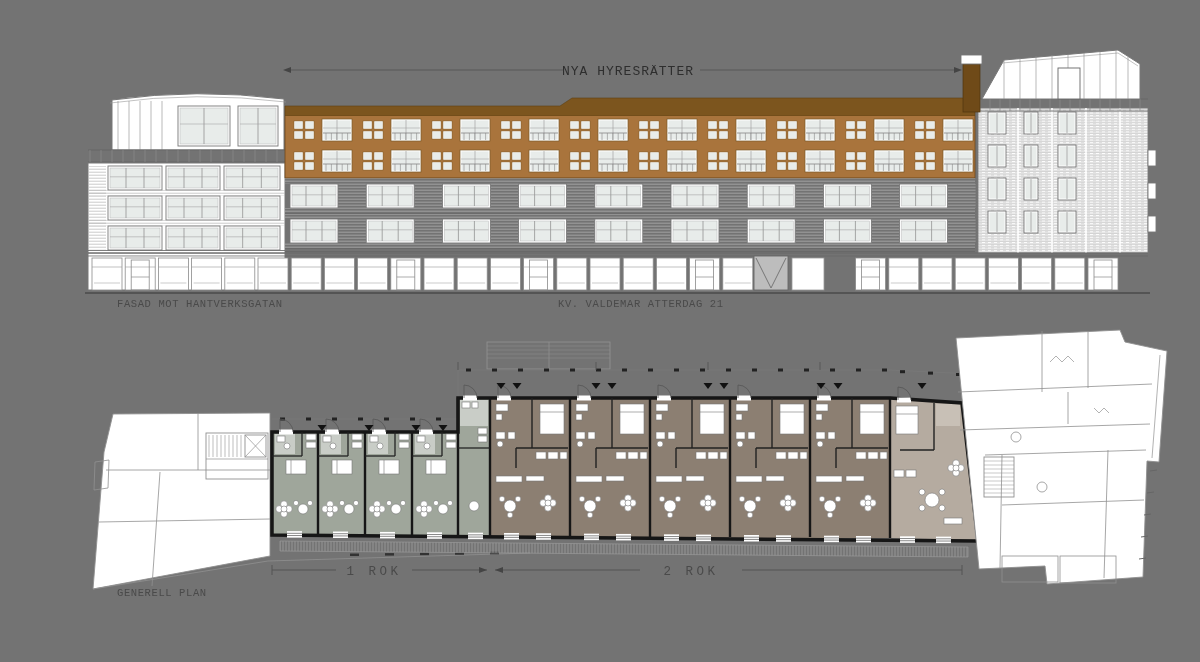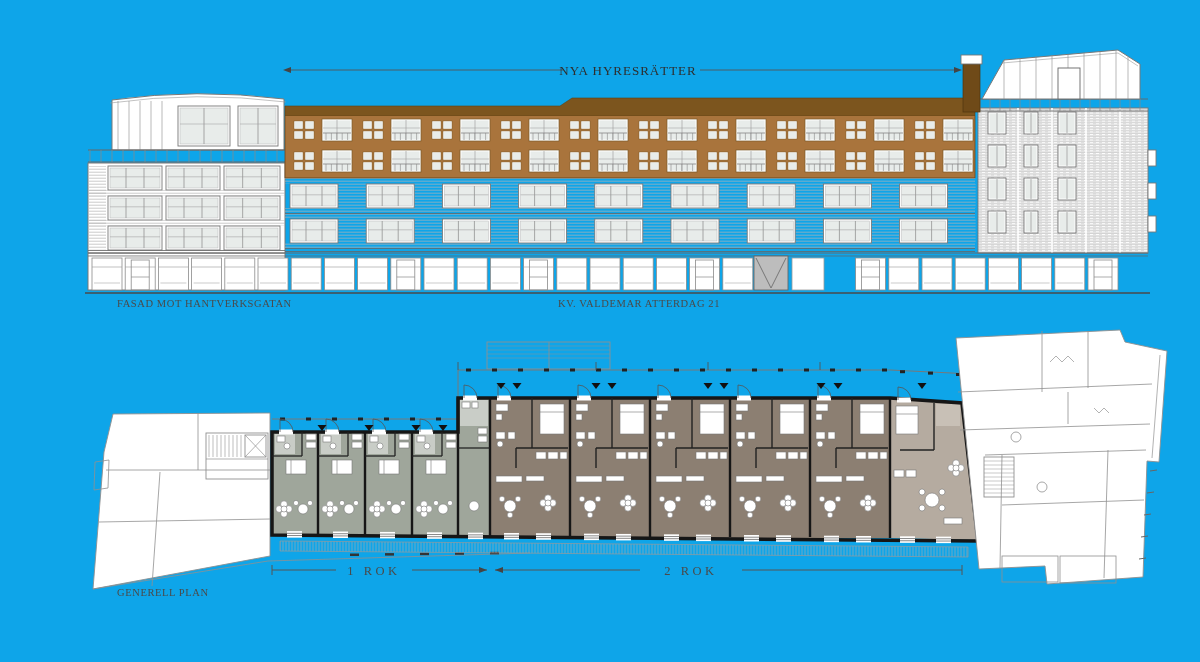--- a/index.html
+++ b/index.html
@@ -1,17 +1,17 @@
 <!DOCTYPE html>
 <html><head>
 <meta charset="utf-8">
 <style>
   html,body{margin:0;padding:0;background:#ffffff;}
-  .canvas{position:relative;width:1200px;height:662px;background:#0ea5e9;overflow:hidden;
-          font-family:Liberation Serif, serif;}
+  .canvas{position:relative;width:1200px;height:662px;background:#737373;overflow:hidden;
+          font-family:Liberation Mono, monospace;}
   svg{display:block;}
   text{fill:#3c3c3c;}
   .anno{font-size:13px;letter-spacing:1px;fill:#2e2e2e;}
   .caption{font-size:10.5px;letter-spacing:.6px;fill:#4a4a4a;}
   .dim{font-size:12.5px;letter-spacing:3.5px;fill:#4a4a4a;}
 </style>
 </head>
 <body>
 
 <div class="canvas">

